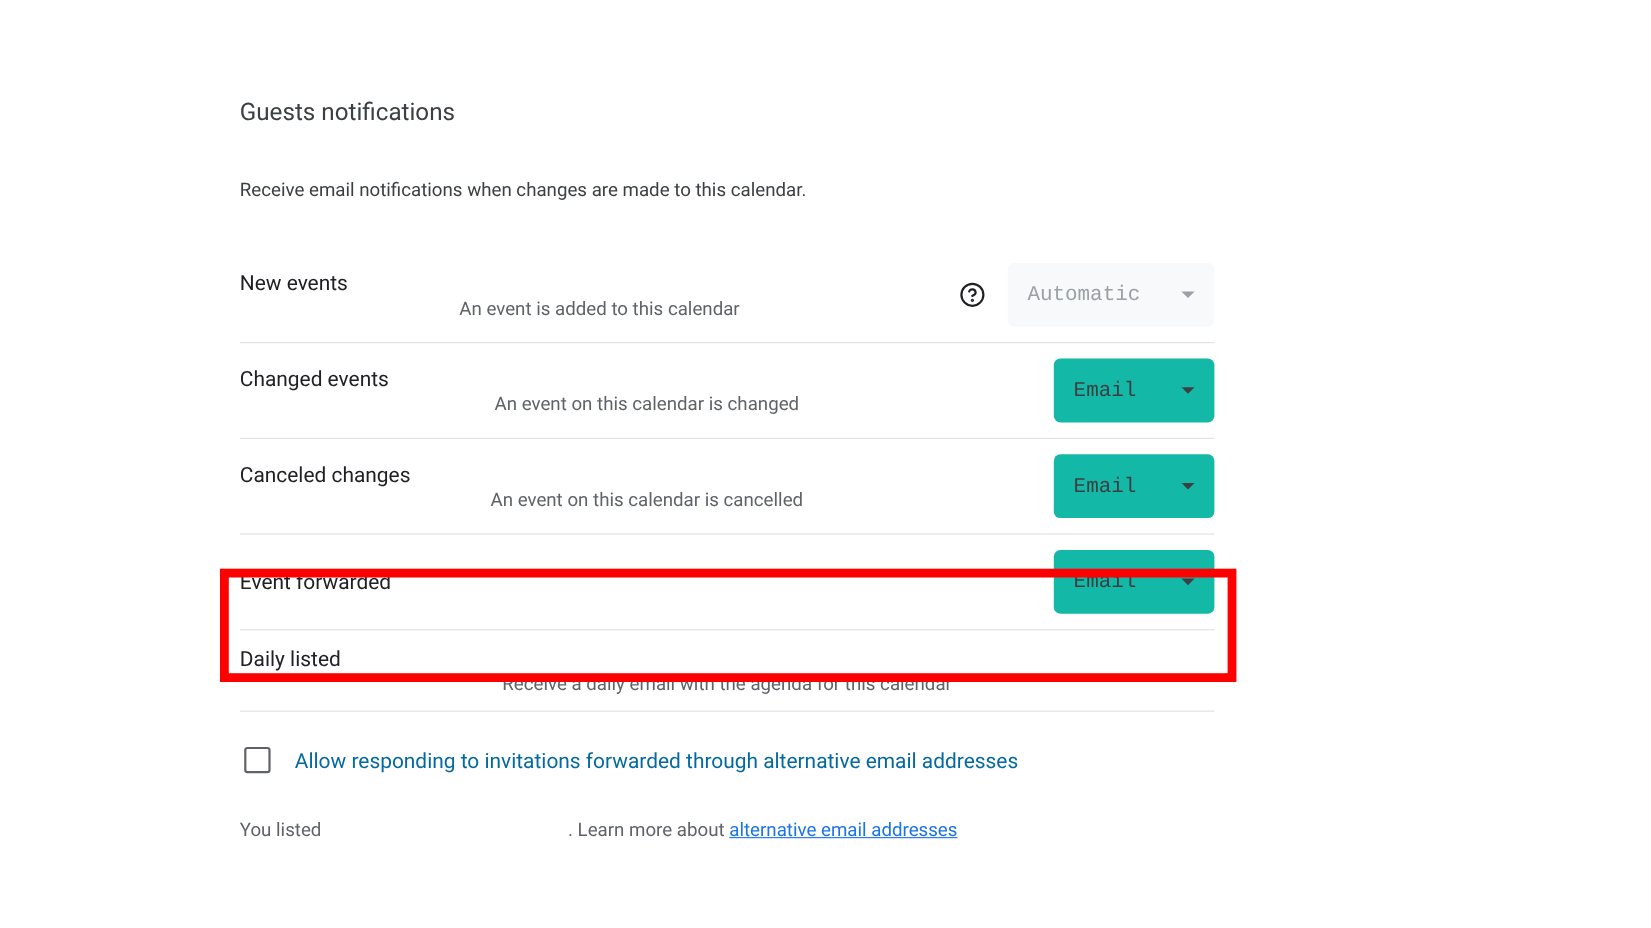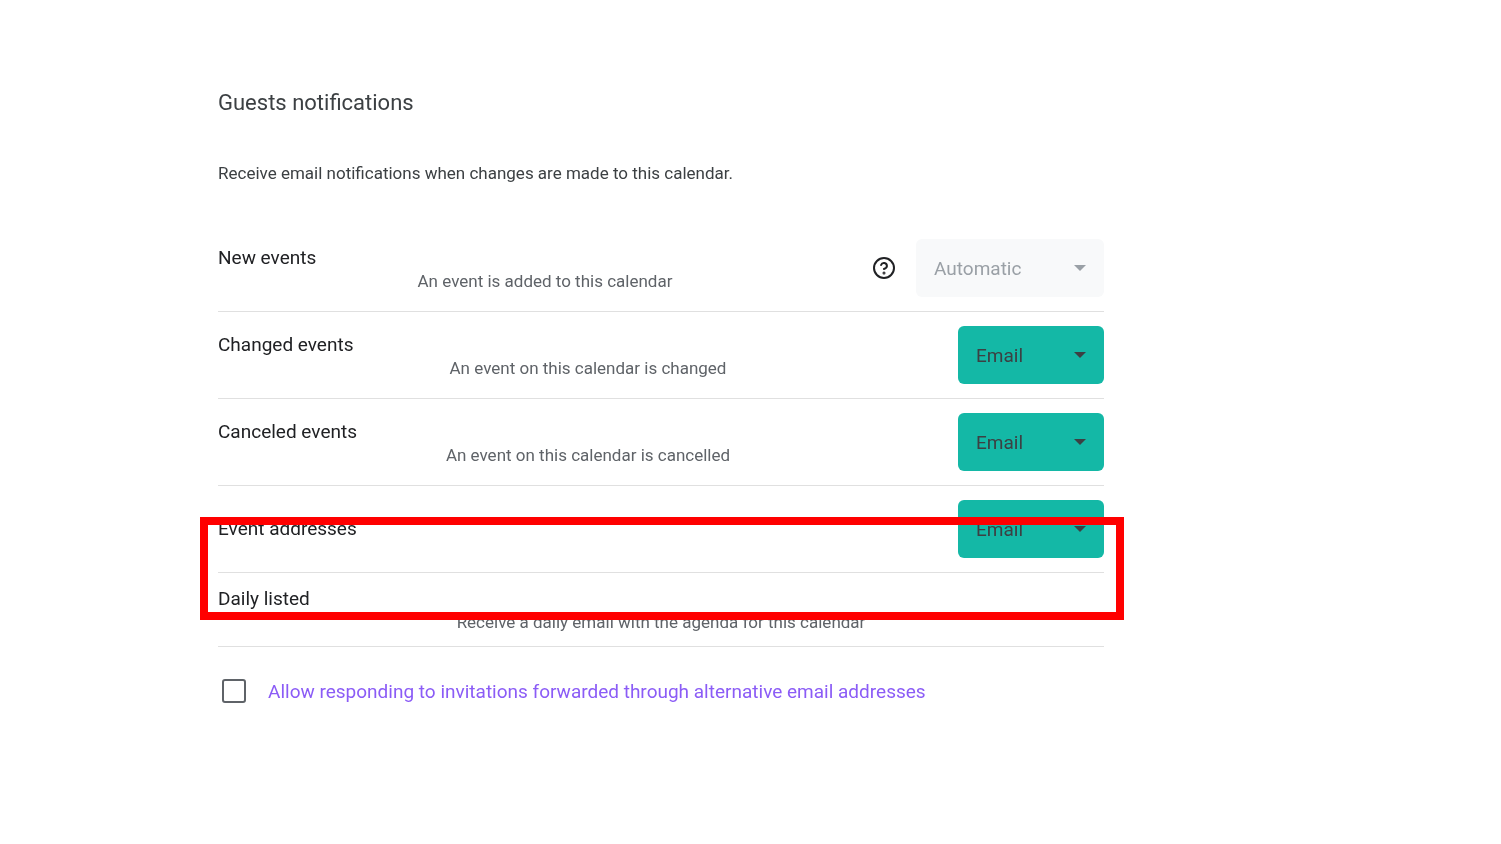--- a/index.html
+++ b/index.html
@@ -65,20 +65,21 @@
     .dropdown {
       display: flex;
       align-items: center;
       justify-content: space-between;
       padding: 0 18px;
       height: 58px;
       border-radius: 6px;
       font-size: 19px;
       cursor: pointer;
       min-width: 146px;
+      font-family: Liberation Mono, monospace;
     }
     .dropdown.disabled {
       background: #f8f9fa;
       color: #9aa0a6;
       width: 188px;
       cursor: default;
     }
     .dropdown.enabled {
       background: #14b8a6;
       color: #3c4043;
@@ -123,21 +124,21 @@
     .checkbox {
       width: 24px;
       height: 24px;
       border: 2.5px solid #5f6368;
       border-radius: 3px;
       cursor: pointer;
       flex-shrink: 0;
     }
     .checkbox-label {
       font-size: 19px;
-      color: #8b5cf6;
+      color: #0369a1;
       text-align: center;
     }
     .footer-text {
       margin-top: 42px;
       font-size: 17px;
       color: #5f6368;
     }
     .redacted {
       display: inline-block;
       width: 220px;
@@ -185,34 +186,34 @@
     <div class="row-right">
       <div class="dropdown enabled">
         <span>Email</span>
         <span class="dropdown-caret"></span>
       </div>
     </div>
   </div>
 
   <div class="row">
     <div class="row-left">
-      <div class="row-title">Canceled events</div>
+      <div class="row-title">Canceled changes</div>
       <div class="row-desc">An event on this calendar is cancelled</div>
     </div>
     <div class="row-right">
       <div class="dropdown enabled">
         <span>Email</span>
         <span class="dropdown-caret"></span>
       </div>
     </div>
   </div>
 
   <div class="row">
     <div class="row-left">
-      <div class="row-title">Event addresses</div>
+      <div class="row-title">Event forwarded</div>
     </div>
     <div class="row-right">
       <div class="dropdown enabled">
         <span>Email</span>
         <span class="dropdown-caret"></span>
       </div>
     </div>
   </div>
 
   <div class="row">
@@ -222,13 +223,16 @@
     </div>
   </div>
 
   <div class="highlight-box"></div>
 
   <div class="checkbox-row">
     <div class="checkbox"></div>
     <span class="checkbox-label">Allow responding to invitations forwarded through alternative email addresses</span>
   </div>
 
+  <p class="footer-text">
+    <span>You listed </span><span class="redacted"></span><span>. Learn more about </span><a class="link">alternative email addresses</a>
+  </p>
 </div>
 
 </body></html>

